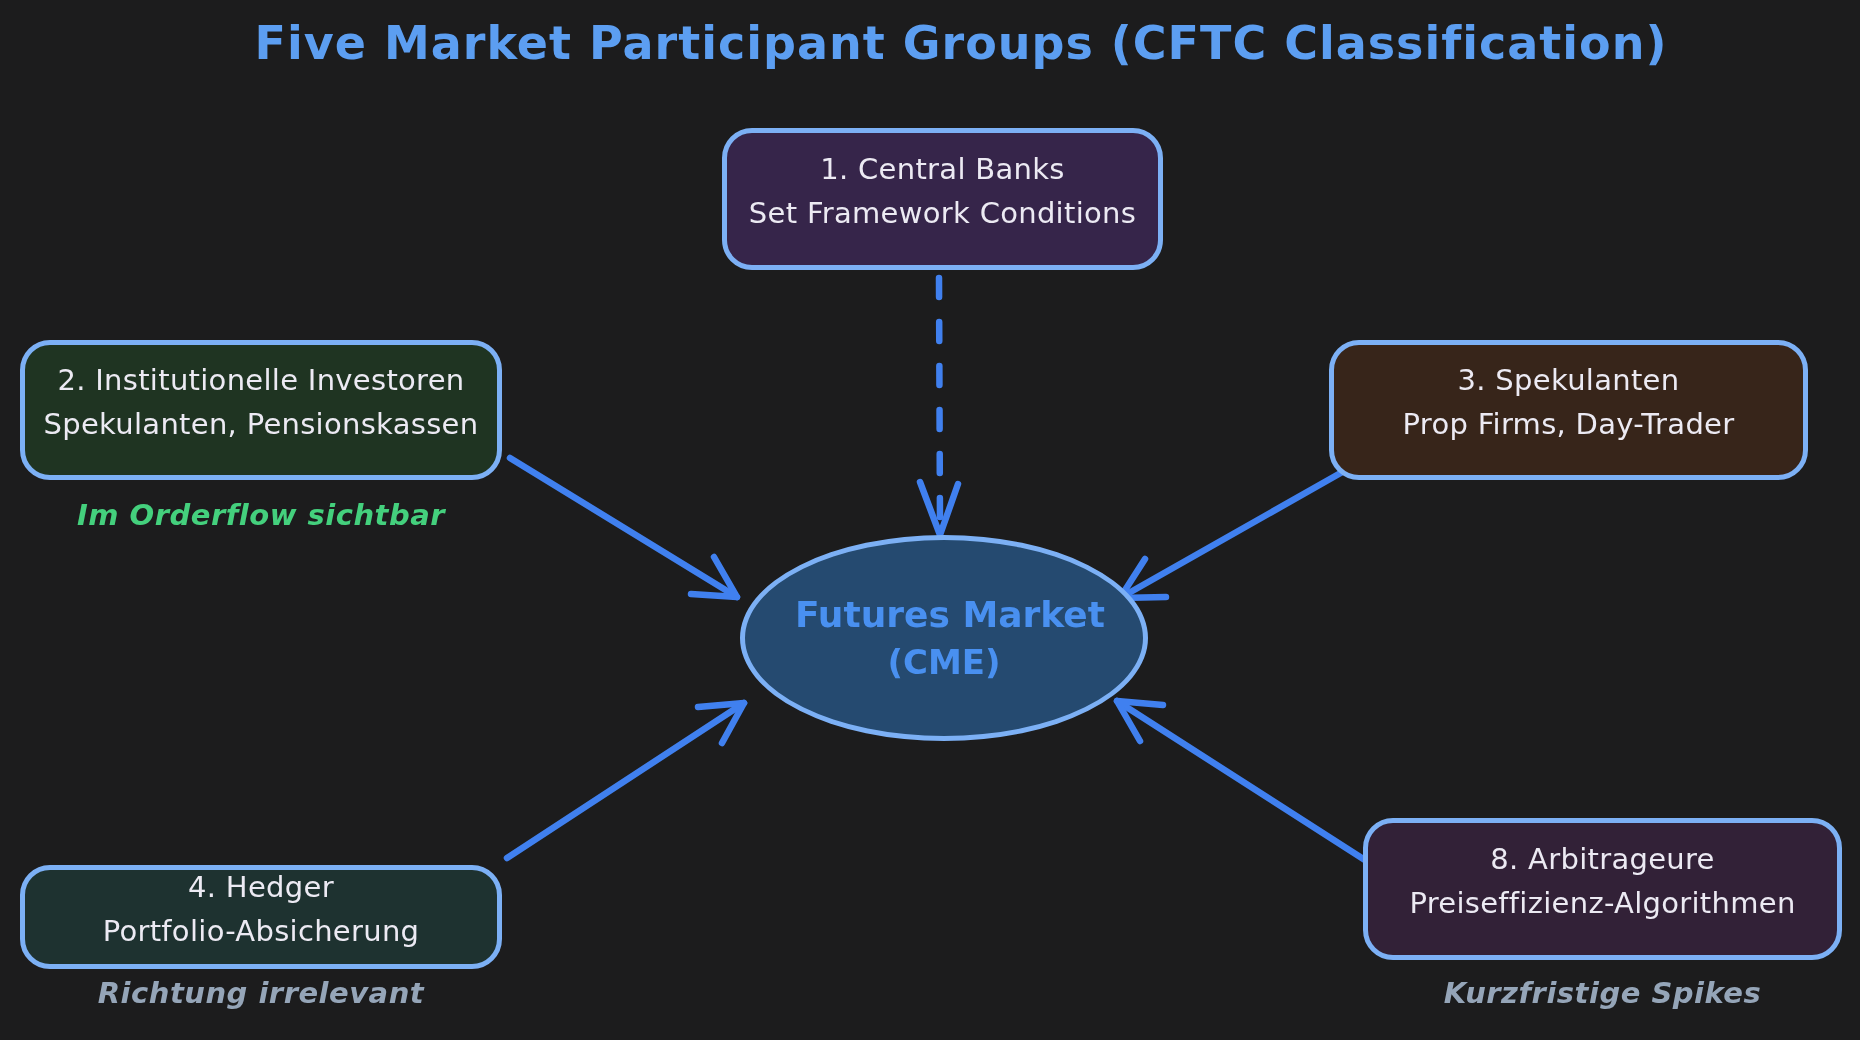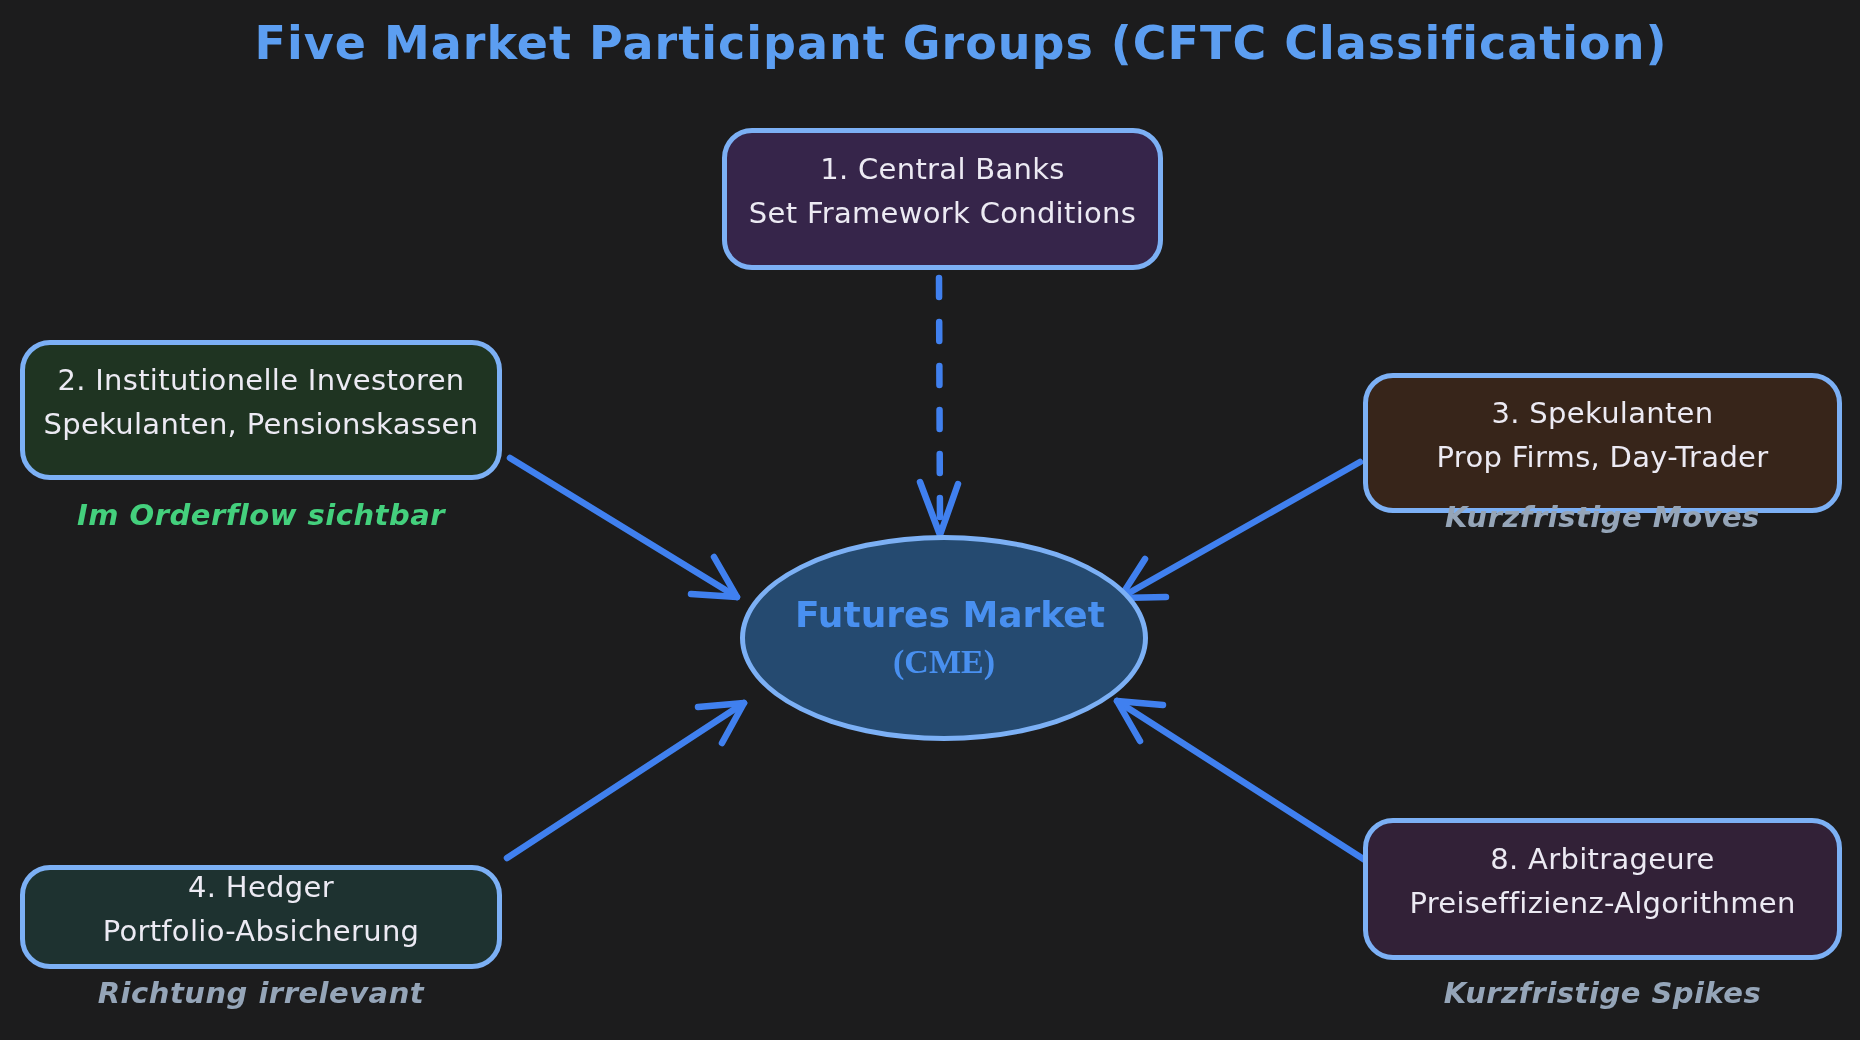--- a/index.html
+++ b/index.html
@@ -25,42 +25,42 @@
   }
 
   .node{
     position:absolute;border:5px solid var(--edge);border-radius:30px;
     display:flex;flex-direction:column;align-items:center;justify-content:center;
     padding-bottom:16px;text-align:center;color:var(--box-text);
     font-size:29px;font-weight:400;letter-spacing:.3px;line-height:44px;
   }
   .node-1{left:722px;top:128px;width:441px;height:142px;background:var(--box1-fill);}
   .node-2{left:20px; top:340px;width:482px;height:140px;background:var(--box2-fill);}
-  .node-3{left:1363px;top:340px;width:479px;height:140px;background:var(--box3-fill);margin-top:33px;}
+  .node-3{left:1329px;top:340px;width:479px;height:140px;background:var(--box3-fill);}
   .node-4{left:20px; top:817px;width:482px;height:104px;background:var(--box4-fill);margin-top:48px;}
   .node-5{left:1363px;top:818px;width:479px;height:142px;background:var(--box5-fill);}
 
   .note{
     position:absolute;text-align:center;font-size:29px;font-weight:600;
     letter-spacing:.5px;color:var(--note-gray);font-style:italic;
   }
   .note-green{color:var(--note-green);}
   .note-2{left:20px;width:482px;top:498px;}
   .note-3{left:1363px;width:479px;top:500px;}
   .note-4{left:20px;width:482px;top:976px;}
   .note-5{left:1363px;width:479px;top:976px;}
 
   .hub{
     position:absolute;left:740px;top:535px;width:408px;height:206px;
     background:var(--ellipse-fill);border:5px solid var(--edge);border-radius:50%;
     display:flex;flex-direction:column;align-items:center;justify-content:center;
     text-align:center;color:var(--ellipse-text);font-weight:600;
   }
   .hub .l1{font-size:36px;line-height:48px;margin-left:12px;}
-  .hub .l2{font-size:34px;line-height:46px;font-family:Liberation Serif, serif;}
+  .hub .l2{font-size:34px;line-height:46px;}
 </style>
 </head>
 <body>
 
 <div class="canvas">
 
   <div class="title">Five Market Participant Groups (CFTC Classification)</div>
 
   <svg class="connectors" viewBox="0 0 1860 1040">
 
@@ -98,21 +98,20 @@
   <div class="node node-2">
     <div>2. Institutionelle Investoren</div>
     <div>Spekulanten, Pensionskassen</div>
   </div>
   <div class="note note-green note-2">Im Orderflow sichtbar</div>
 
   <div class="node node-3">
     <div>3. Spekulanten</div>
     <div>Prop Firms, Day-Trader</div>
   </div>
-  <div class="note note-3">Kurzfristige Moves</div>
 
   <div class="node node-4">
     <div>4. Hedger</div>
     <div>Portfolio-Absicherung</div>
   </div>
   <div class="note note-4">Richtung irrelevant</div>
 
   <div class="node node-5">
     <div>8. Arbitrageure</div>
     <div>Preiseffizienz-Algorithmen</div>

